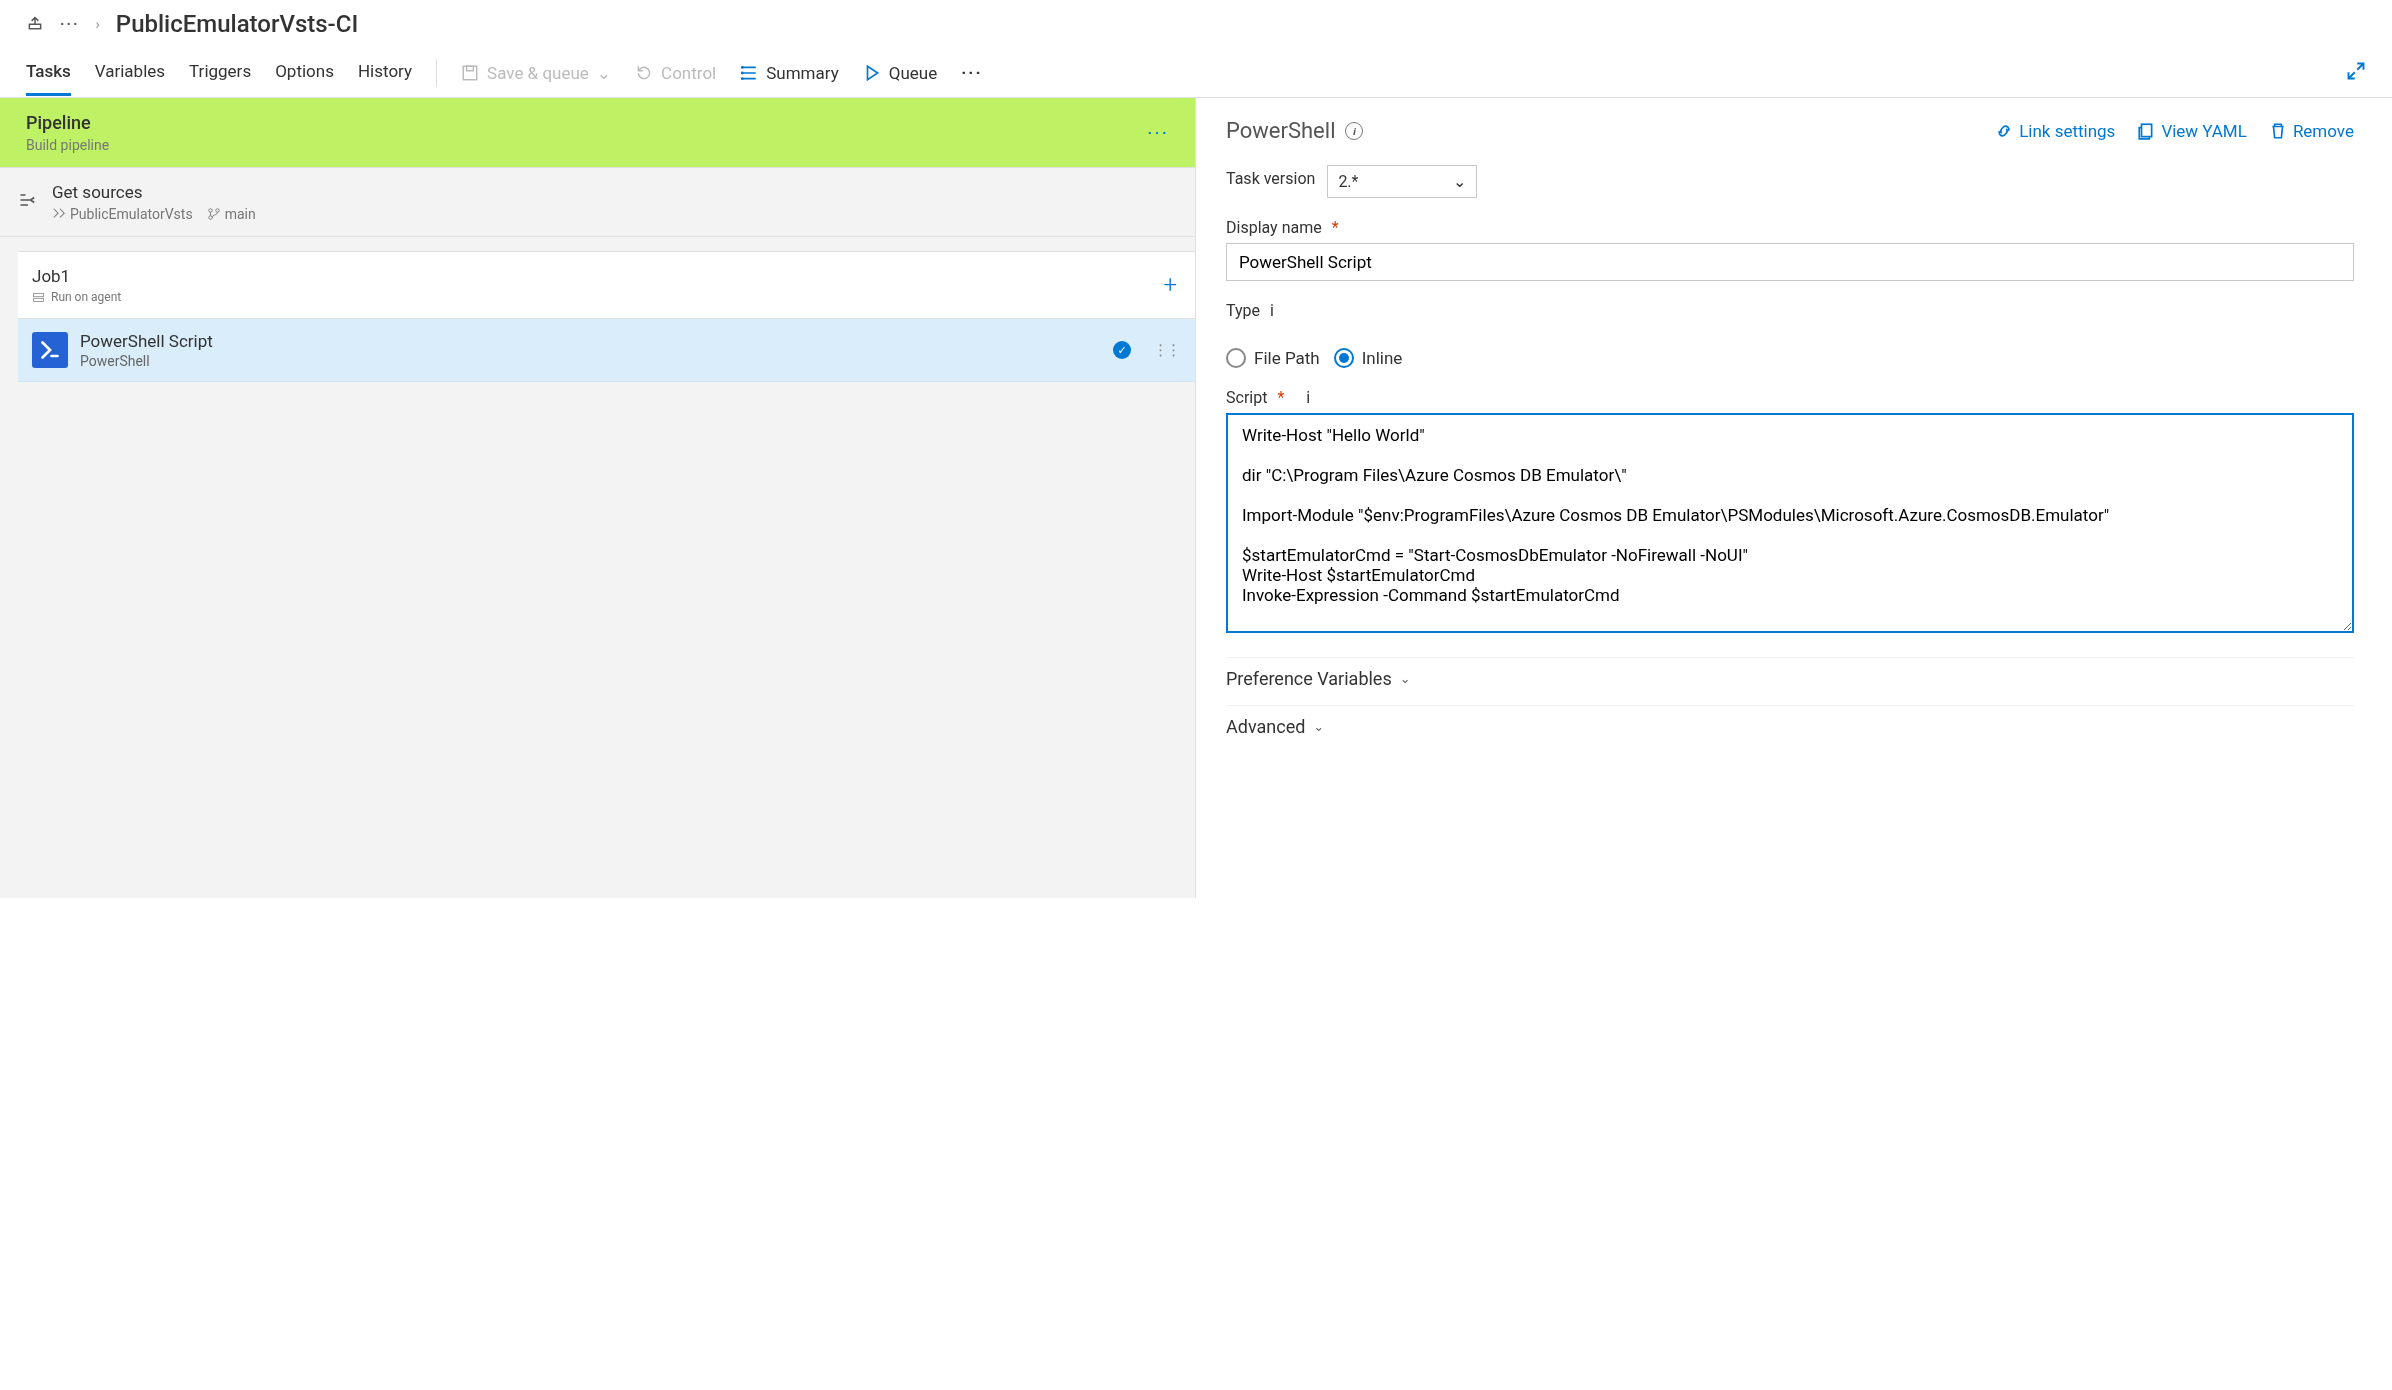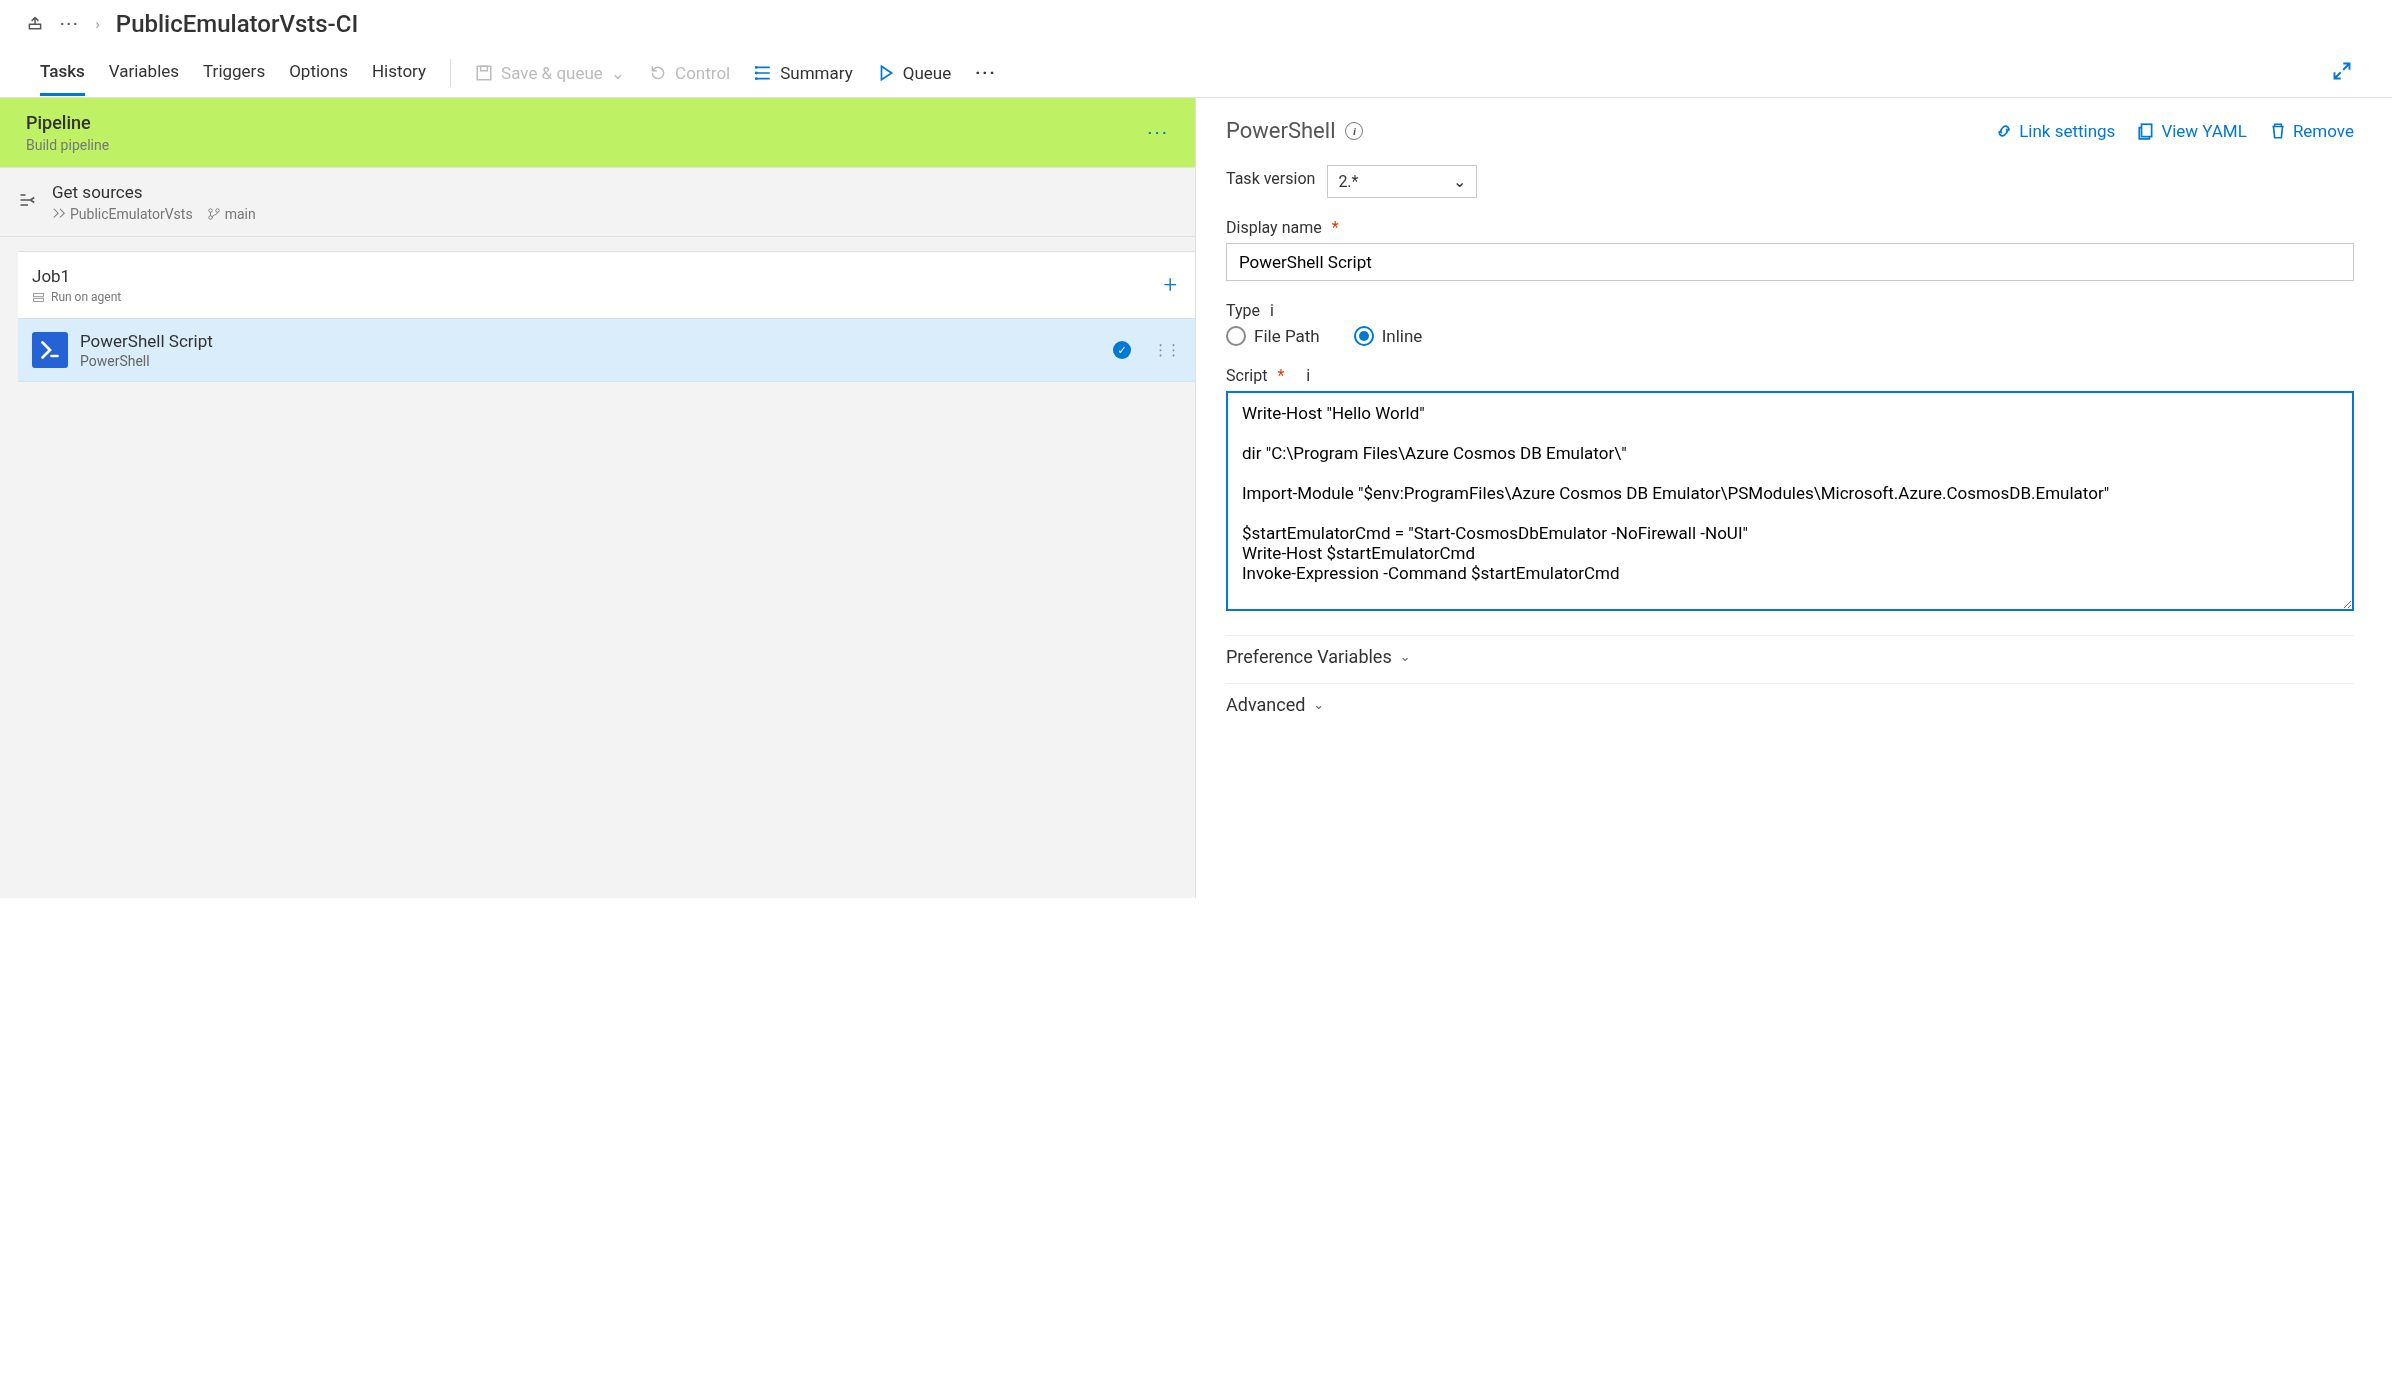--- a/index.html
+++ b/index.html
@@ -2,21 +2,21 @@
 <html><head>
 <meta charset="utf-8">
 <style>
   * { box-sizing: border-box; margin: 0; padding: 0; font-family: -apple-system, BlinkMacSystemFont, "Segoe UI", Roboto, sans-serif; }
   body { background: #fff; color: #333; font-size: 15px; }
   .top-bar { display: flex; align-items: center; padding: 10px 26px; gap: 16px; }
   .top-bar .crumb-icon { color: #555; }
   .top-bar .title { font-size: 24px; font-weight: 500; color: #333; }
   .chev { color: #999; font-size: 14px; }
 
-  .tabs-row { display: flex; align-items: center; padding: 0 40px; border-bottom: 1px solid #e0e0e0; gap: 24px; height: 50px; }
+  .tabs-row { display: flex; align-items: center; padding: 0 26px; border-bottom: 1px solid #e0e0e0; gap: 24px; height: 50px; }
   .tab-item { padding: 12px 0; font-size: 17px; color: #333; cursor: pointer; border-bottom: 3px solid transparent; }
   .tab-item.active { border-bottom-color: #0078d4; font-weight: 500; }
   .vert-divider { width: 1px; height: 28px; background: #ddd; }
   .action-btn { display: flex; align-items: center; gap: 8px; color: #333; font-size: 17px; cursor: pointer; }
   .action-btn.disabled { color: #bbb; }
   .action-btn svg, .action-btn .ico { width: 18px; height: 18px; }
   .expand-icon { margin-left: auto; color: #0078d4; cursor: pointer; }
 
   .main { display: flex; }
   .left-pane { width: 50%; border-right: 1px solid #e0e0e0; background: #f3f3f3; min-height: 800px; }
@@ -47,21 +47,21 @@
   .rp-header .h-title { font-size: 22px; color: #555; }
   .rp-header .info-circle { border: 1.5px solid #777; border-radius: 50%; width: 18px; height: 18px; display: flex; align-items: center; justify-content: center; font-size: 11px; color: #555; font-family: serif; font-style: italic; font-weight: bold; }
   .rp-header .links { margin-left: auto; display: flex; gap: 22px; align-items: center; }
   .rp-header .lnk { color: #0078d4; display: flex; align-items: center; gap: 6px; cursor: pointer; font-size: 17px; }
 
   .field-row { margin-bottom: 20px; }
   .field-label { font-size: 16px; margin-bottom: 6px; display: flex; align-items: center; gap: 10px;}
   .req-star { color: #d83b01; }
   .select-box { border: 1px solid #c8c8c8; padding: 6px 10px; min-width: 150px; display: inline-flex; align-items: center; justify-content: space-between; cursor: pointer; font-size: 16px;}
   .text-input { width: 100%; border: 1px solid #c8c8c8; padding: 8px 12px; font-size: 17px; }
-  .radio-row { display: flex; gap: 34px; margin-top: 6px; }
+  .radio-row { display: flex; gap: 14px; margin-top: 28px; }
   .radio-opt { display: flex; align-items: center; gap: 8px; font-size: 17px; cursor: pointer;}
   .radio-outer { width: 20px; height: 20px; border: 2px solid #888; border-radius: 50%; display: flex; align-items: center; justify-content: center; }
   .radio-outer.sel { border-color: #0078d4; }
   .radio-inner { width: 10px; height: 10px; border-radius: 50%; background: #0078d4; }
   .script-box { width: 100%; height: 220px; border: 2px solid #0078d4; padding: 10px 14px; font-size: 17px; font-family: inherit; resize: both; overflow-y: scroll; }
   .collapse-section { font-size: 18px; padding: 10px 0; display: flex; align-items: center; gap: 8px; cursor: pointer; border-top: 1px solid #eee; margin-top: 6px;}
   .collapse-section .chev-down { font-size: 13px; color: #666; }
 
   .inline-field { display: flex; align-items: center; gap: 12px; }
 </style>

